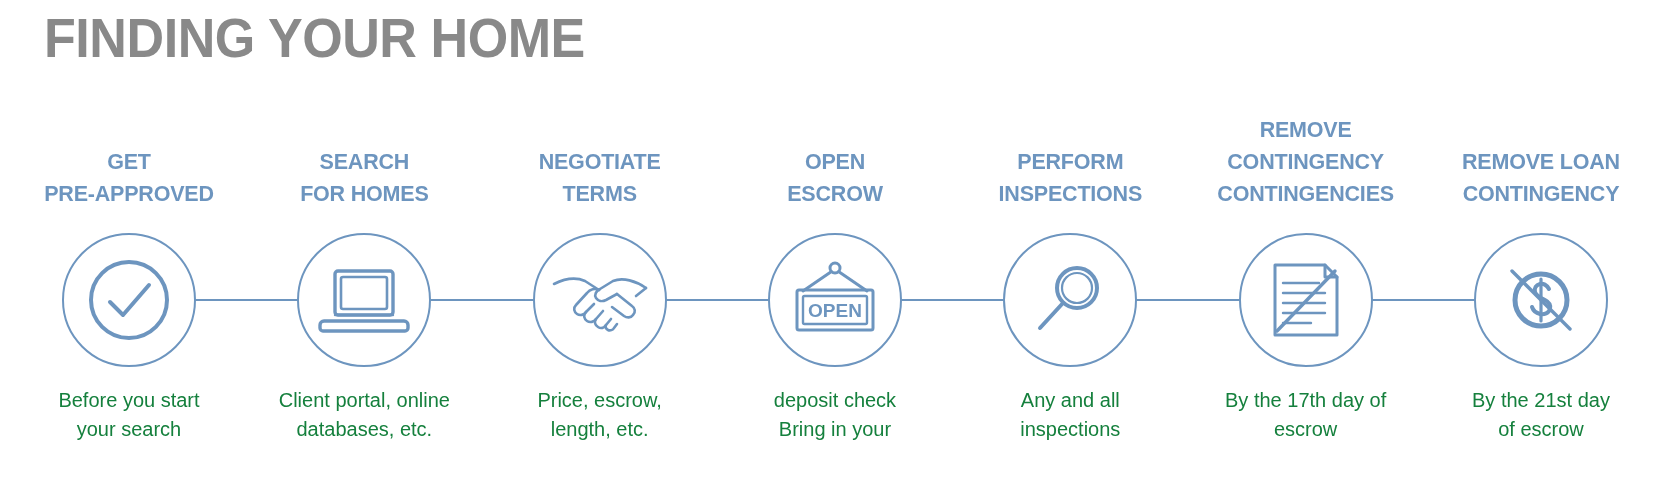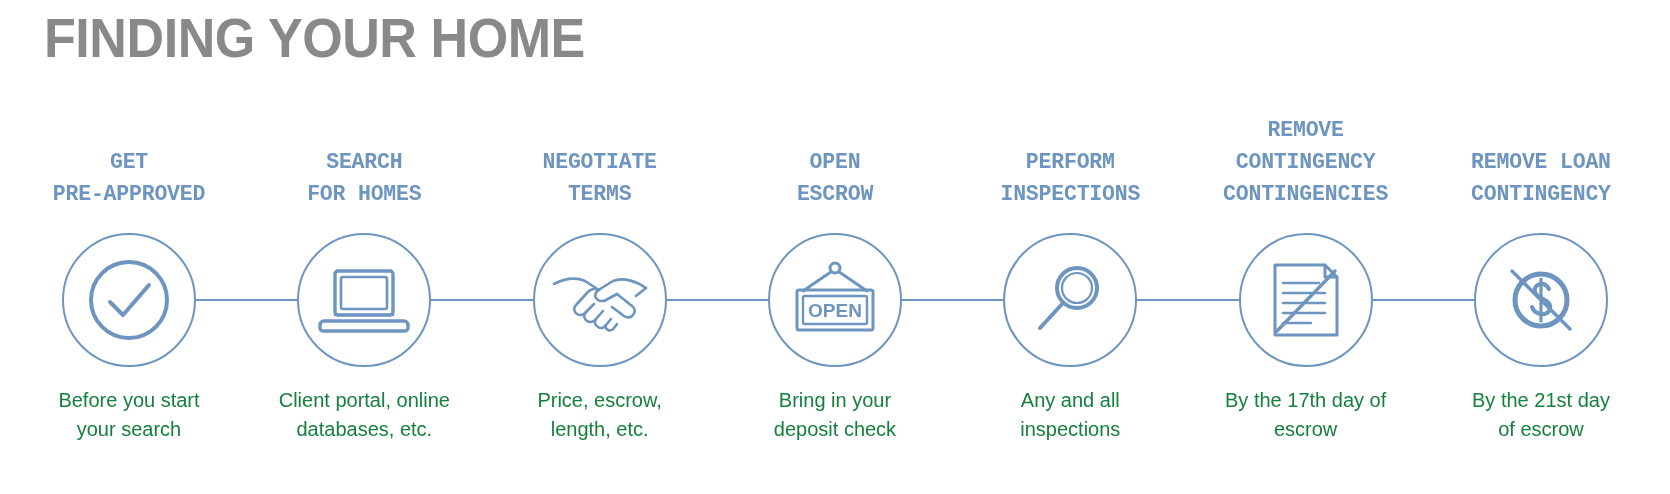--- a/index.html
+++ b/index.html
@@ -66,21 +66,21 @@
     align-items: center;
     color: #6d95bf;
     font-weight: bold;
     font-size: 21.5px;
     line-height: 32px;
     letter-spacing: -0.2px;
     text-align: center;
     white-space: nowrap;
     font-family: "Liberation Sans Narrow", "Liberation Sans", sans-serif;
   }
-  .step-heading .hl { display: block; font-family: Liberation Mono, monospace; }
+  .step-heading .hl { display: block; }
 
   
   .circle-wrap {
     position: relative;
     width: 100%;
     height: 140px;
     display: flex;
     align-items: center;
     justify-content: center;
     margin-top: 20px;
@@ -220,22 +220,22 @@
               <path d="M44.5 14.5 L16 34"></path>
               <path d="M51.5 14.5 L80 34"></path>
               <rect x="10" y="33" width="76" height="40" rx="2"></rect>
               <rect x="16" y="39" width="64" height="28" rx="1.5" stroke-width="2.4"></rect>
               <text x="48" y="59.5" font-family="Liberation Sans, sans-serif" font-size="19" font-weight="bold" fill="#6d95bf" stroke="none" text-anchor="middle">OPEN</text>
             </svg>
           </span>
         </div>
       </div>
       <div class="step-caption">
+        <span class="cl">deposit check</span>
         <span class="cl">Bring in your</span>
-        <span class="cl">deposit check</span>
       </div>
     </div>
 
     <div class="step">
       <div class="step-heading">
         <span class="hl">PERFORM</span>
         <span class="hl">INSPECTIONS</span>
       </div>
       <div class="circle-wrap">
         <div class="connector"></div>

